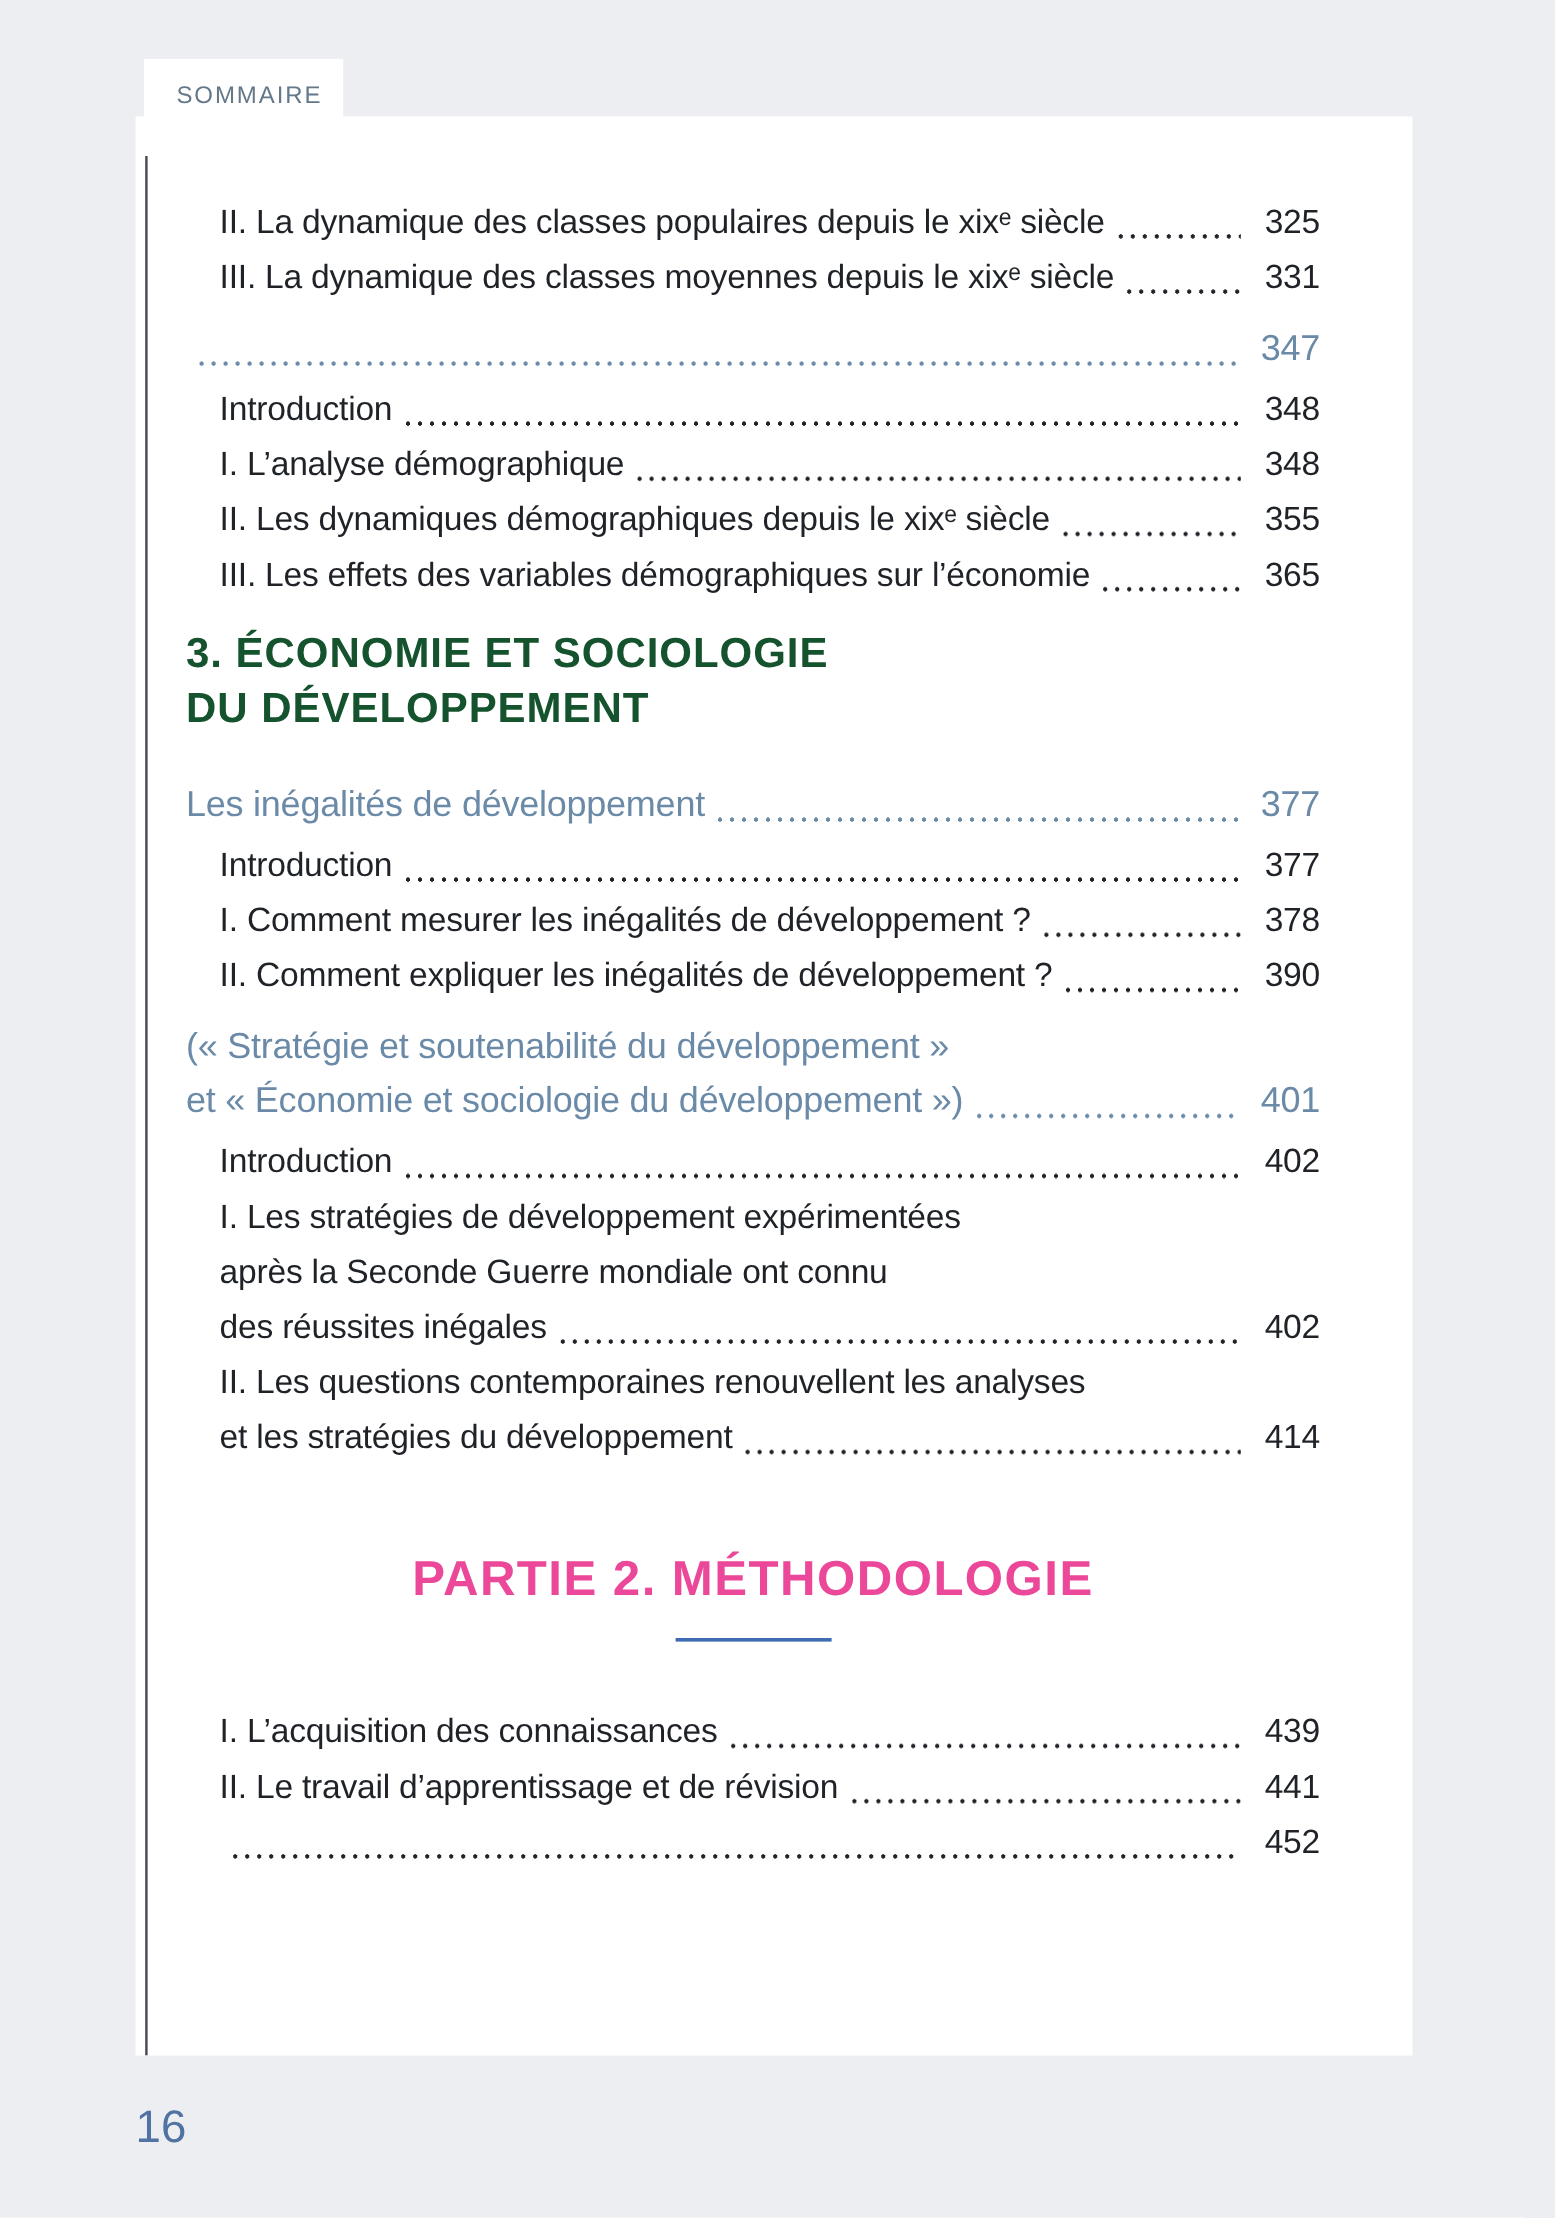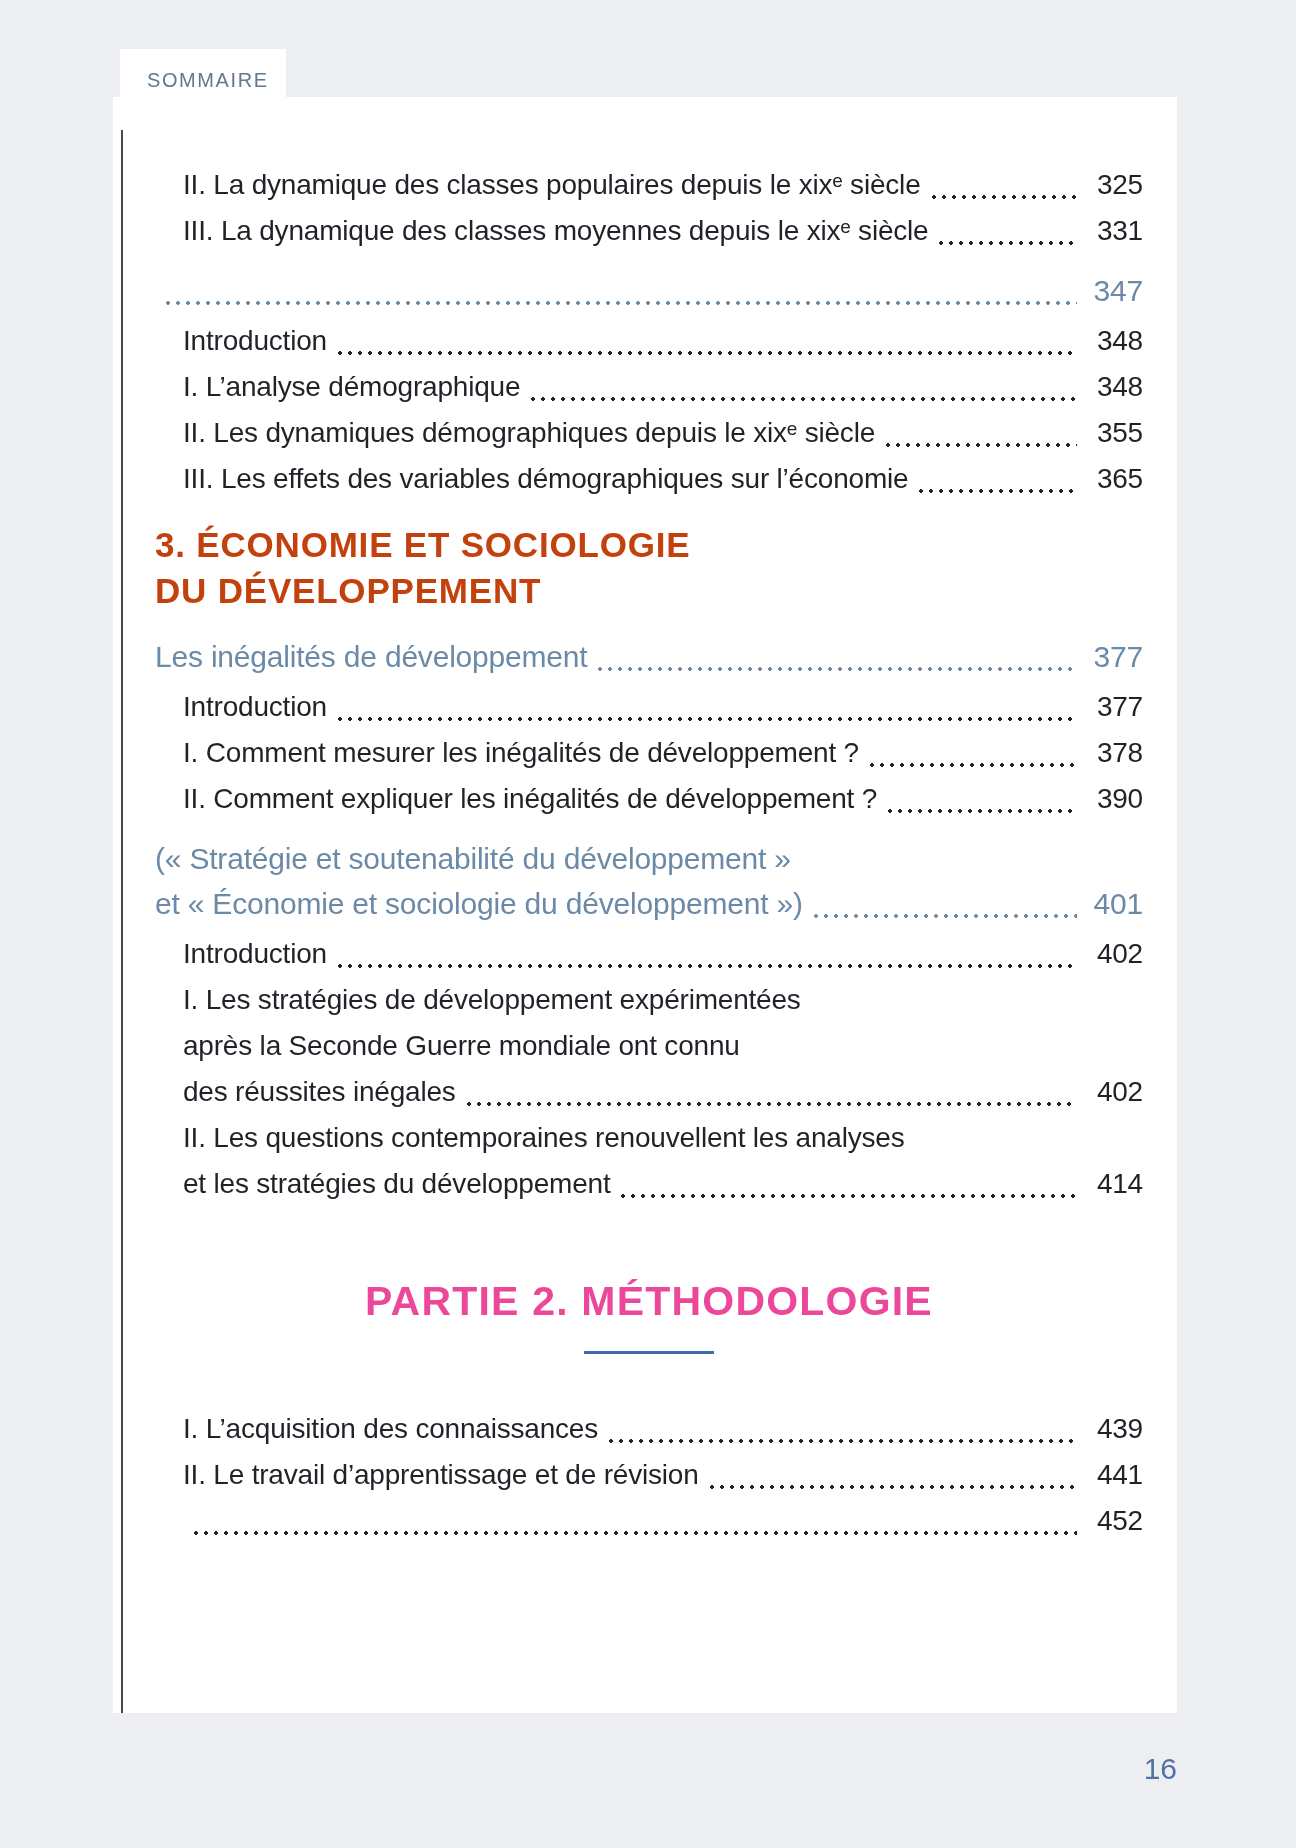--- a/index.html
+++ b/index.html
@@ -47,21 +47,21 @@
     left: 8px;
     top: 33px;
     width: 2px;
     height: 1583px;
     background: #454a52;
   }
 
   .content {
     position: relative;
     box-sizing: border-box;
-    padding: 65px 34px 0 42px;
+    padding: 65px 77px 0 42px;
   }
 
   
   .entry { color: #1f2328; }
   .entry .line {
     display: flex;
     align-items: baseline;
     height: 46px;
     line-height: 46px;
     font-size: 28px;
@@ -75,22 +75,22 @@
     color: #6b8aa8;
   }
   .entry.chapter .line {
     height: 45px;
     line-height: 45px;
     font-size: 30px;
     padding-left: 0;
   }
 
   .entry.heading {
-    margin: 20px 0 20px;
-    color: #c2410c;
+    margin: 20px 0 34px;
+    color: #14532d;
     font-weight: bold;
   }
   .entry.heading .line {
     height: 46px;
     line-height: 46px;
     font-size: 35px;
     letter-spacing: 0.8px;
   }
 
   .entry.part {
@@ -131,22 +131,22 @@
     min-width: 58px;
     text-align: right;
   }
 
   
   .footer-num {
     position: absolute;
     left: 113px;
     top: 1752px;
     width: 1064px;
-    text-align: right;
-    font-size: 30px;
+    text-align: left;
+    font-size: 38px;
     color: #5173a3;
   }
 </style>
 </head>
 <body>
 
 <div class="tab">
   <span>SOMMAIRE</span>
 </div>
 

